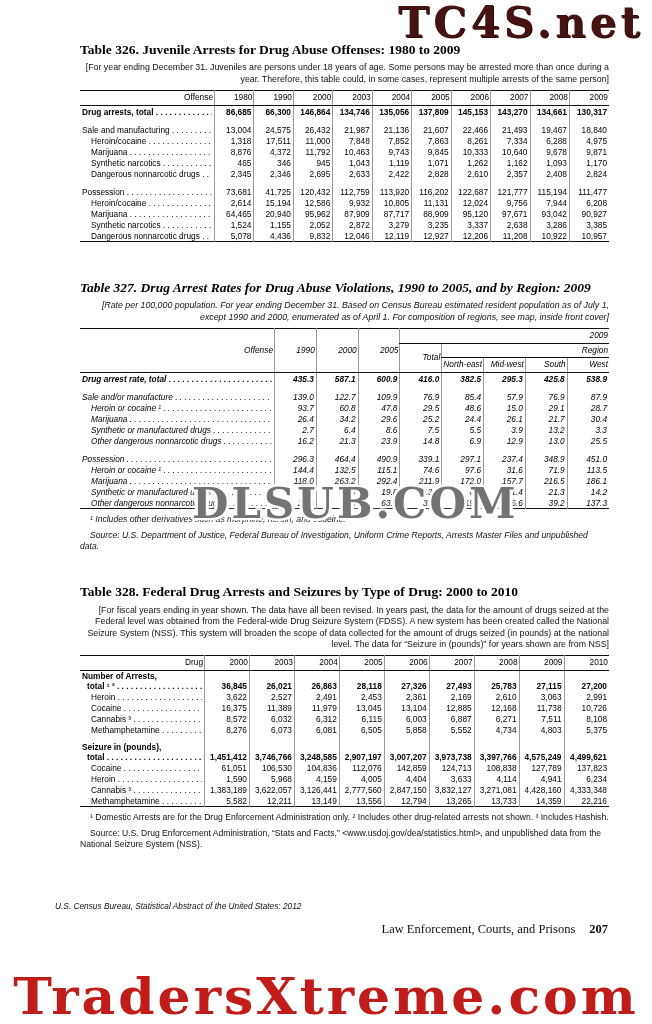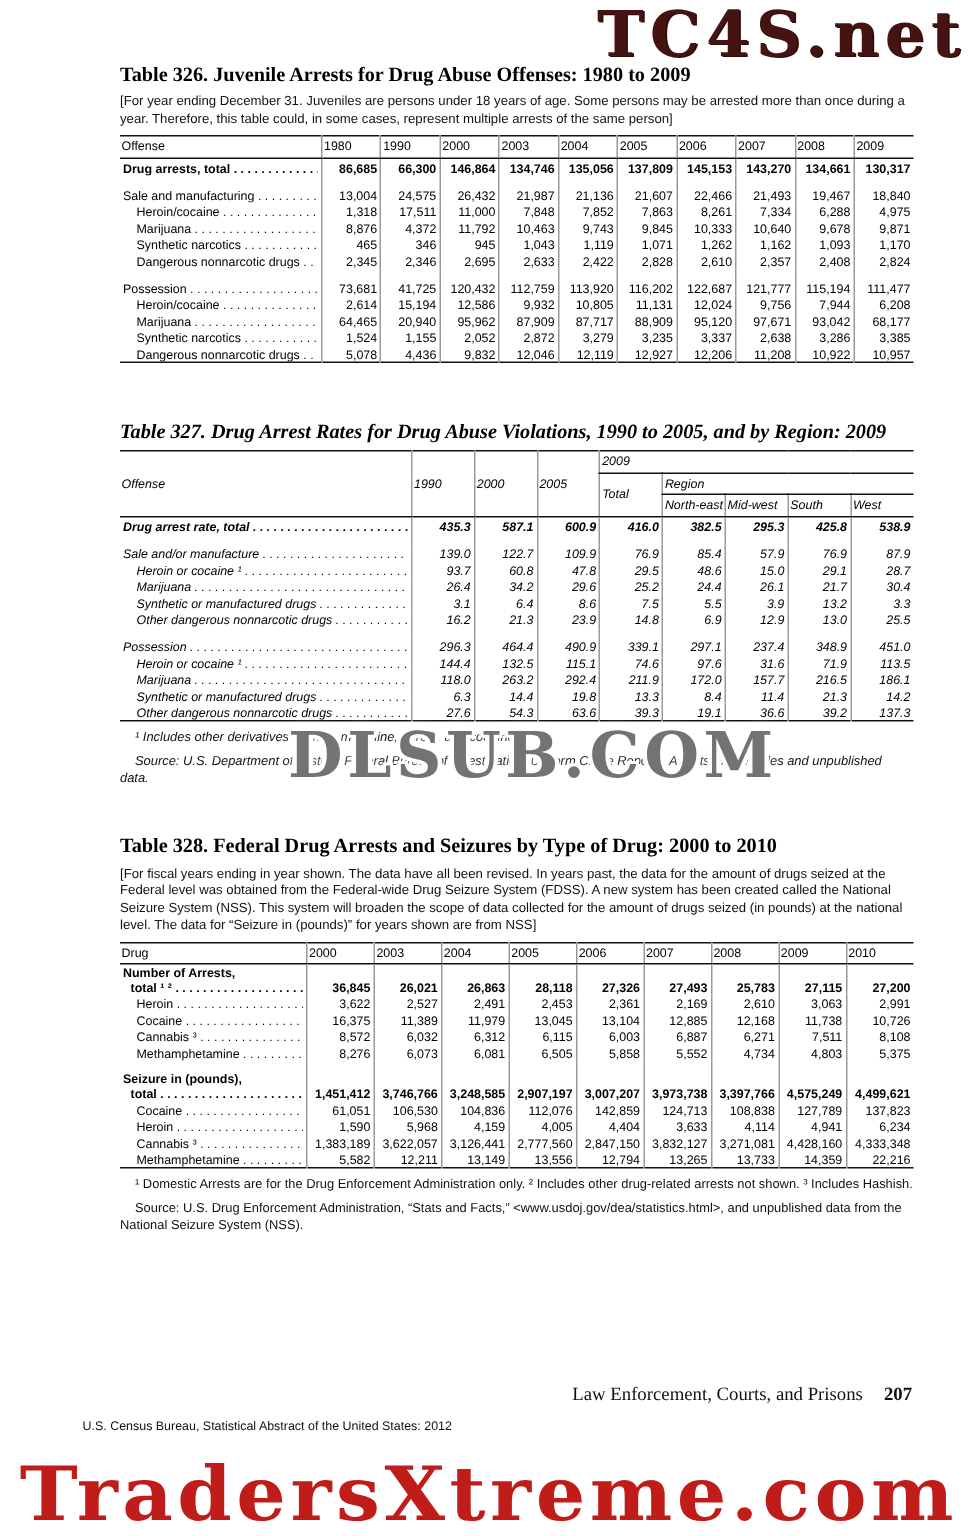--- a/index.html
+++ b/index.html
@@ -2,48 +2,48 @@
 <html><head>
 <meta charset="utf-8">
 <style>
   html,body{margin:0;padding:0;background:#fff;}
   .page{position:relative;width:652px;height:1024px;background:#ffffff;overflow:hidden;
         font-family:"Liberation Sans",sans-serif;color:#111;}
   .content{padding:42px 43px 0 80px;}
 
   h2.ttl{font-family:"Liberation Serif",serif;font-size:13.5px;font-weight:bold;
          margin:0 0 4px 0;line-height:1.22;color:#000;}
-  .note{font-size:8.8px;line-height:1.3;margin:0 0 5px 0;color:#111;}
+  .note{font-size:8.8px;line-height:1.3;margin:0 0 5px 0;color:#111;text-align:right;}
   .src,.fn{font-size:8.6px;line-height:1.3;margin:5px 0 0 0;text-indent:10px;color:#111;}
   .sec1{margin-bottom:38px;}
   .sec2{margin-bottom:32px;font-style:italic;}
   .sec3{margin-bottom:0;}
 
   table.stat{width:100%;border-collapse:collapse;table-layout:fixed;
              border-top:1px solid #111;border-bottom:1px solid #111;margin-top:2px;}
-  .stat th{font-weight:normal;font-size:8.3px;text-align:left;vertical-align:middle;
+  .stat th{font-weight:normal;font-size:8.3px;text-align:right;vertical-align:middle;
            padding:2px 1px;line-height:1.15;border-bottom:1px solid #111;
            border-left:1px solid #999;color:#000;margin-top:16px;}
   .stat td{font-size:8.3px;vertical-align:bottom;border-left:1px solid #999;
            padding:0 2px;height:11px;line-height:10px;color:#000;}
   .stat .lbl,.stat .lblcol{border-left:none;}
   #t326 .lblcol{width:132px;} #t327 .lblcol{width:192px;} #t328 .lblcol{width:122px;}
   .num{text-align:right;padding-right:4px;white-space:nowrap;}
   .b{font-weight:bold;}
   .lbl{padding-left:3px;overflow:hidden;}
   .lbl.ind .lline{padding-left:9px;text-align:right;}
   .lline{white-space:nowrap;overflow:hidden;}
   .lline.l2{padding-left:5px;}
   .leader span::after{content:" . . . . . . . . . . . . . . . . . . . . . . . . . . . . . . . . . . . . . . . . . . . . . . . .";}
   tr.spacer td{height:7px;}
 
   .footer-right{position:absolute;right:44px;top:922px;font-family:Liberation Serif, serif;
                 font-size:12.5px;color:#111;}
   .page-num{font-weight:bold;margin-left:14px;}
-  .credit{position:absolute;left:55px;top:945px;font-size:8.3px;color:#111;}
+  .credit{position:absolute;left:55px;top:901px;font-size:8.3px;color:#111;font-style:italic;}
 
   .wm{position:absolute;font-family:"DejaVu Serif",serif;font-weight:bold;z-index:6;}
   .wm-top{top:-2px;right:8px;font-size:42px;letter-spacing:4px;color:#451311;
           text-shadow:1px 1px 0 #2c0b08;}
   .wm-mid{left:192px;top:479px;font-size:42px;letter-spacing:3px;color:#737373;
           text-shadow:-2px -2px 0 #fff,2px -2px 0 #fff,-2px 2px 0 #fff,2px 2px 0 #fff,
                       0 -2px 0 #fff,0 2px 0 #fff,-3px 0 0 #fff,3px 0 0 #fff,
                       0 0 9px rgba(255,255,255,.95);}
   .wm-bottom{left:0;right:0;top:966px;text-align:center;font-size:52px;letter-spacing:3px;
              color:#c01c1a;transform:scaleY(.96);
@@ -229,21 +229,21 @@
               </td>
               <td class="num">64,465</td>
               <td class="num">20,940</td>
               <td class="num">95,962</td>
               <td class="num">87,909</td>
               <td class="num">87,717</td>
               <td class="num">88,909</td>
               <td class="num">95,120</td>
               <td class="num">97,671</td>
               <td class="num">93,042</td>
-              <td class="num">68,177</td>
+              <td class="num">90,927</td>
             </tr>
             <tr>
               <td class="lbl ind">
                 <div class="lline leader"><span>Synthetic narcotics</span></div>
               </td>
               <td class="num">1,524</td>
               <td class="num">1,155</td>
               <td class="num">2,052</td>
               <td class="num">2,872</td>
               <td class="num">3,279</td>
@@ -267,20 +267,21 @@
               <td class="num">11,208</td>
               <td class="num">10,922</td>
               <td class="num">10,957</td>
             </tr>
           </tbody>
       </table>
     </div>
 
     <div class="sec2">
       <h2 class="ttl">Table 327. Drug Arrest Rates for Drug Abuse Violations, 1990 to 2005, and by Region: 2009</h2>
+      <p class="note">[Rate per 100,000 population. For year ending December 31. Based on Census Bureau estimated resident population as of July 1, except 1990 and 2000, enumerated as of April 1. For composition of regions, see map, inside front cover]</p>
       <table class="stat" id="t327">
         <thead>
           <tr>
             <th class="lblcol" rowspan="3">Offense</th>
             <th rowspan="3">1990</th>
             <th rowspan="3">2000</th>
             <th rowspan="3">2005</th>
             <th colspan="5">2009</th>
           </tr>
           <tr>
@@ -355,21 +356,21 @@
               <td class="num">25.2</td>
               <td class="num">24.4</td>
               <td class="num">26.1</td>
               <td class="num">21.7</td>
               <td class="num">30.4</td>
             </tr>
             <tr>
               <td class="lbl ind">
                 <div class="lline leader"><span>Synthetic or manufactured drugs</span></div>
               </td>
-              <td class="num">3.1</td>
+              <td class="num">2.7</td>
               <td class="num">6.4</td>
               <td class="num">8.6</td>
               <td class="num">7.5</td>
               <td class="num">5.5</td>
               <td class="num">3.9</td>
               <td class="num">13.2</td>
               <td class="num">3.3</td>
             </tr>
             <tr>
               <td class="lbl ind">

